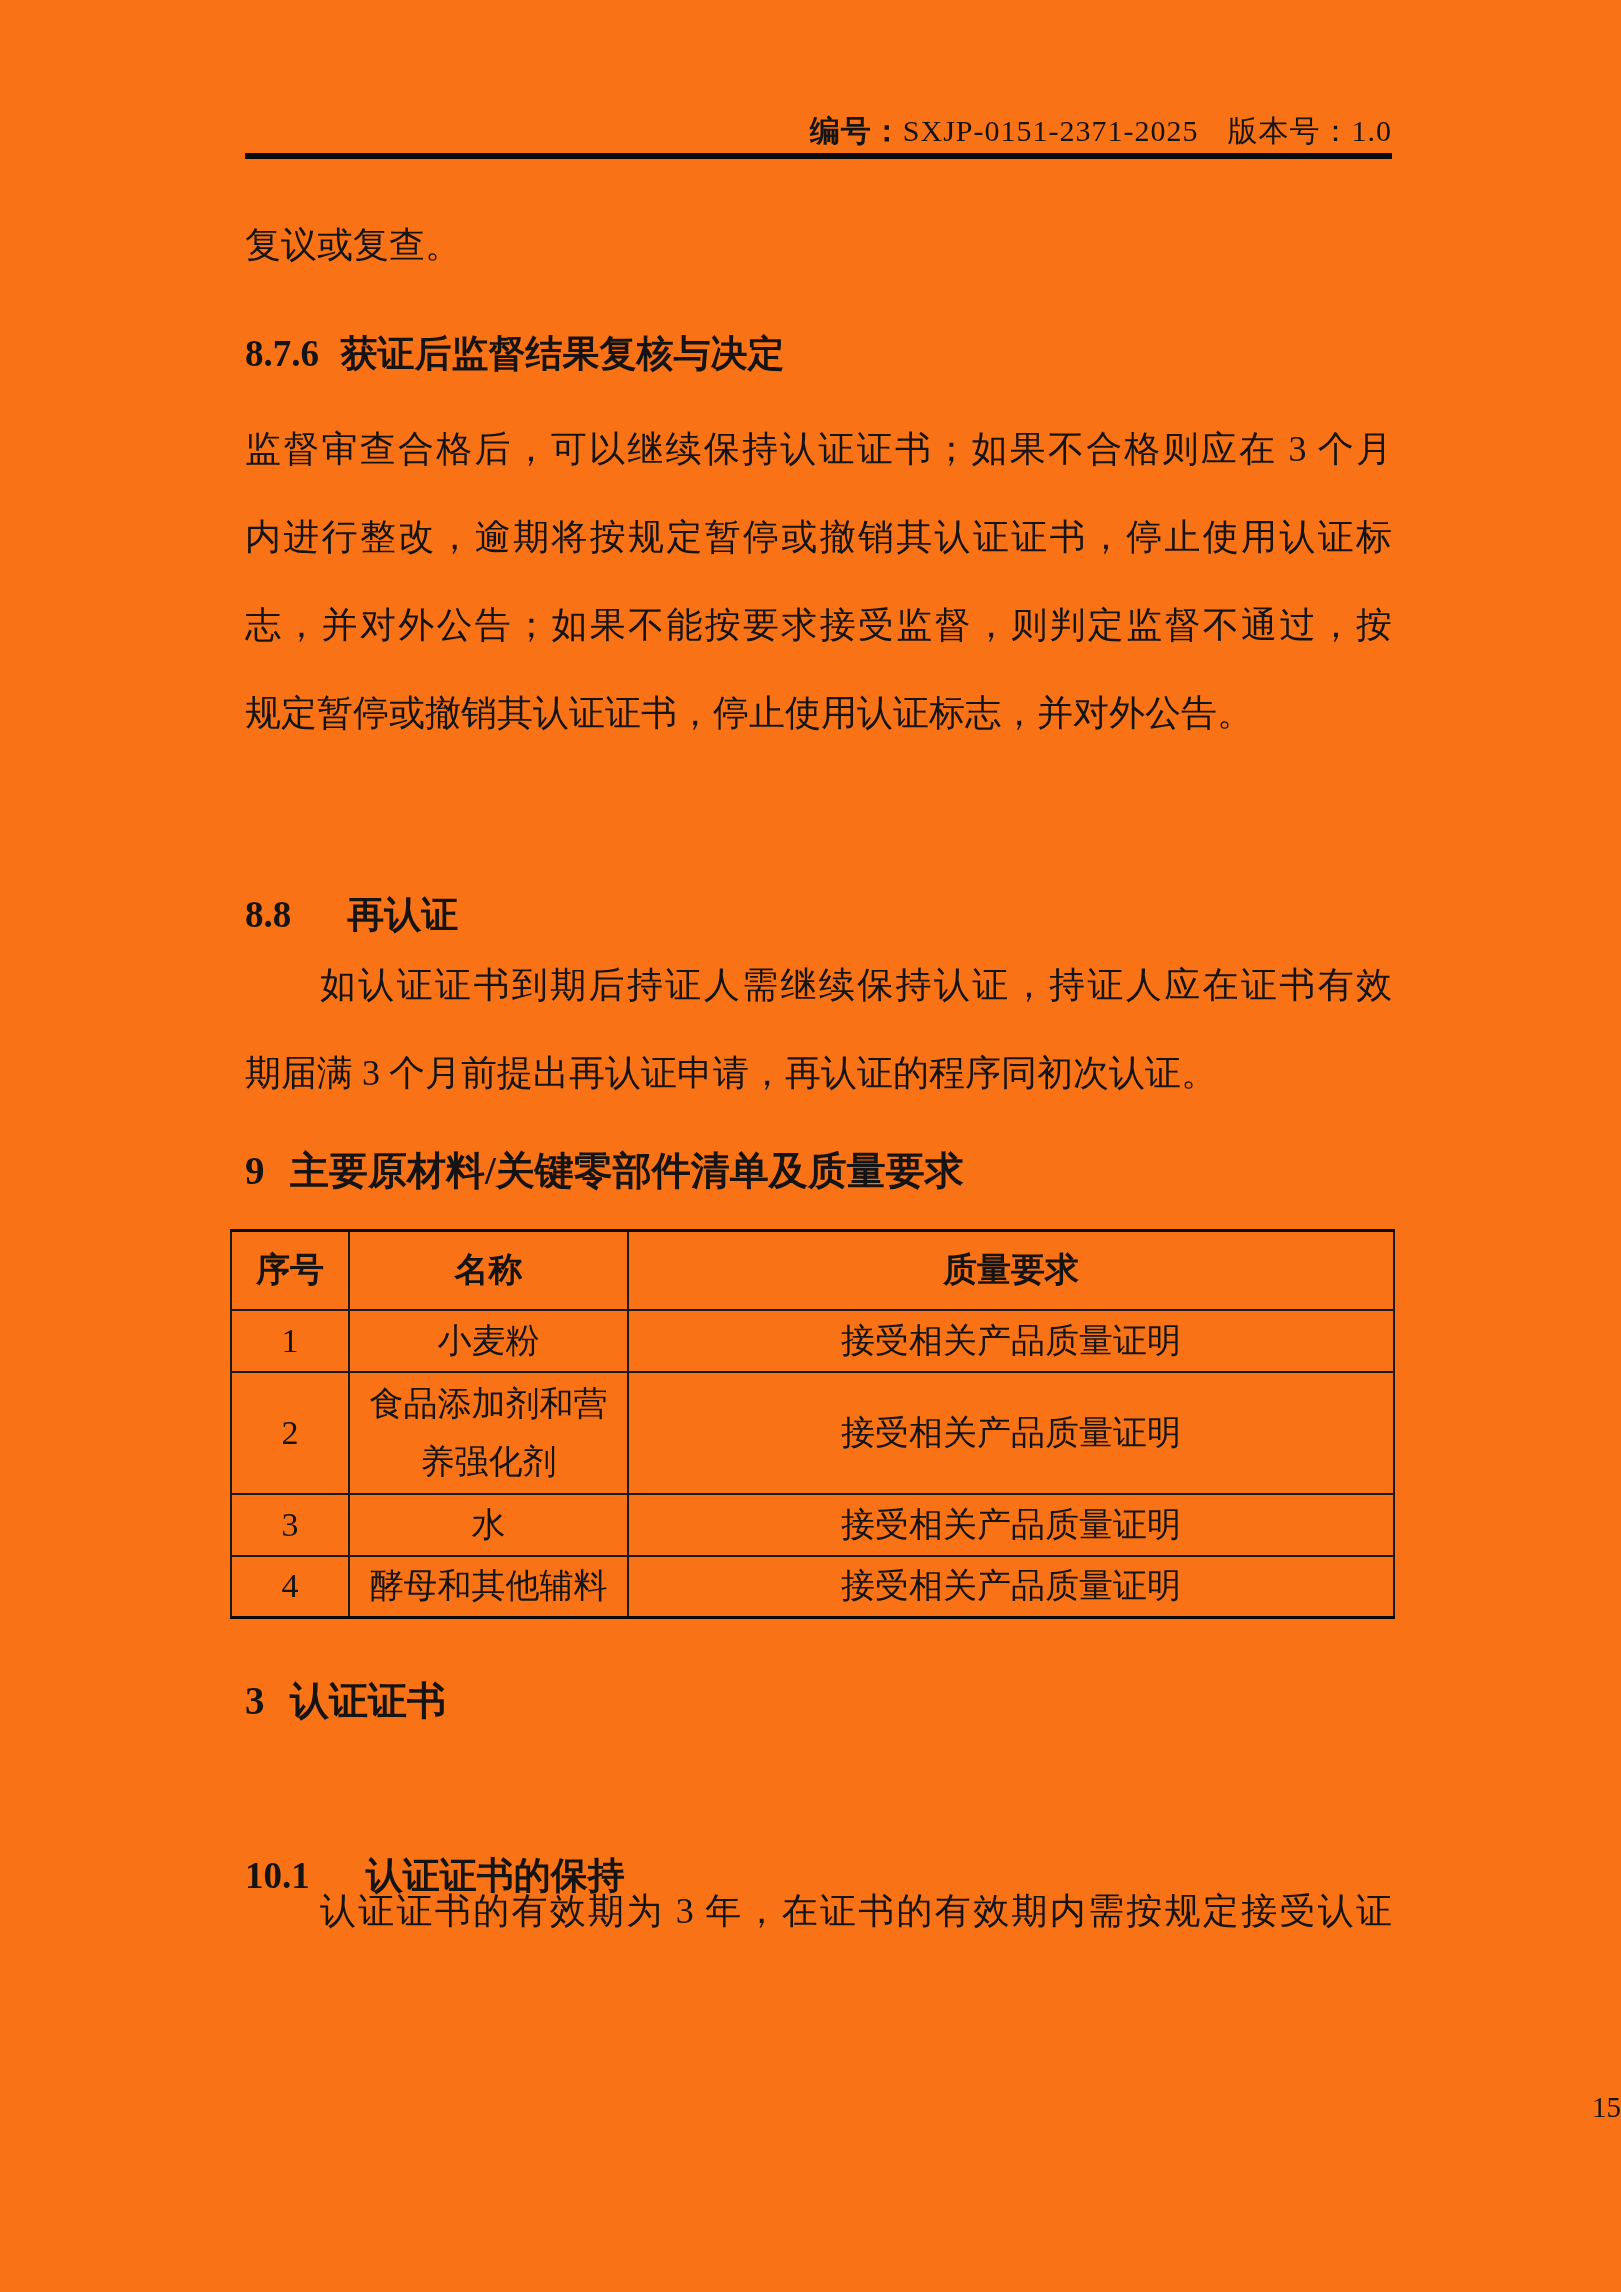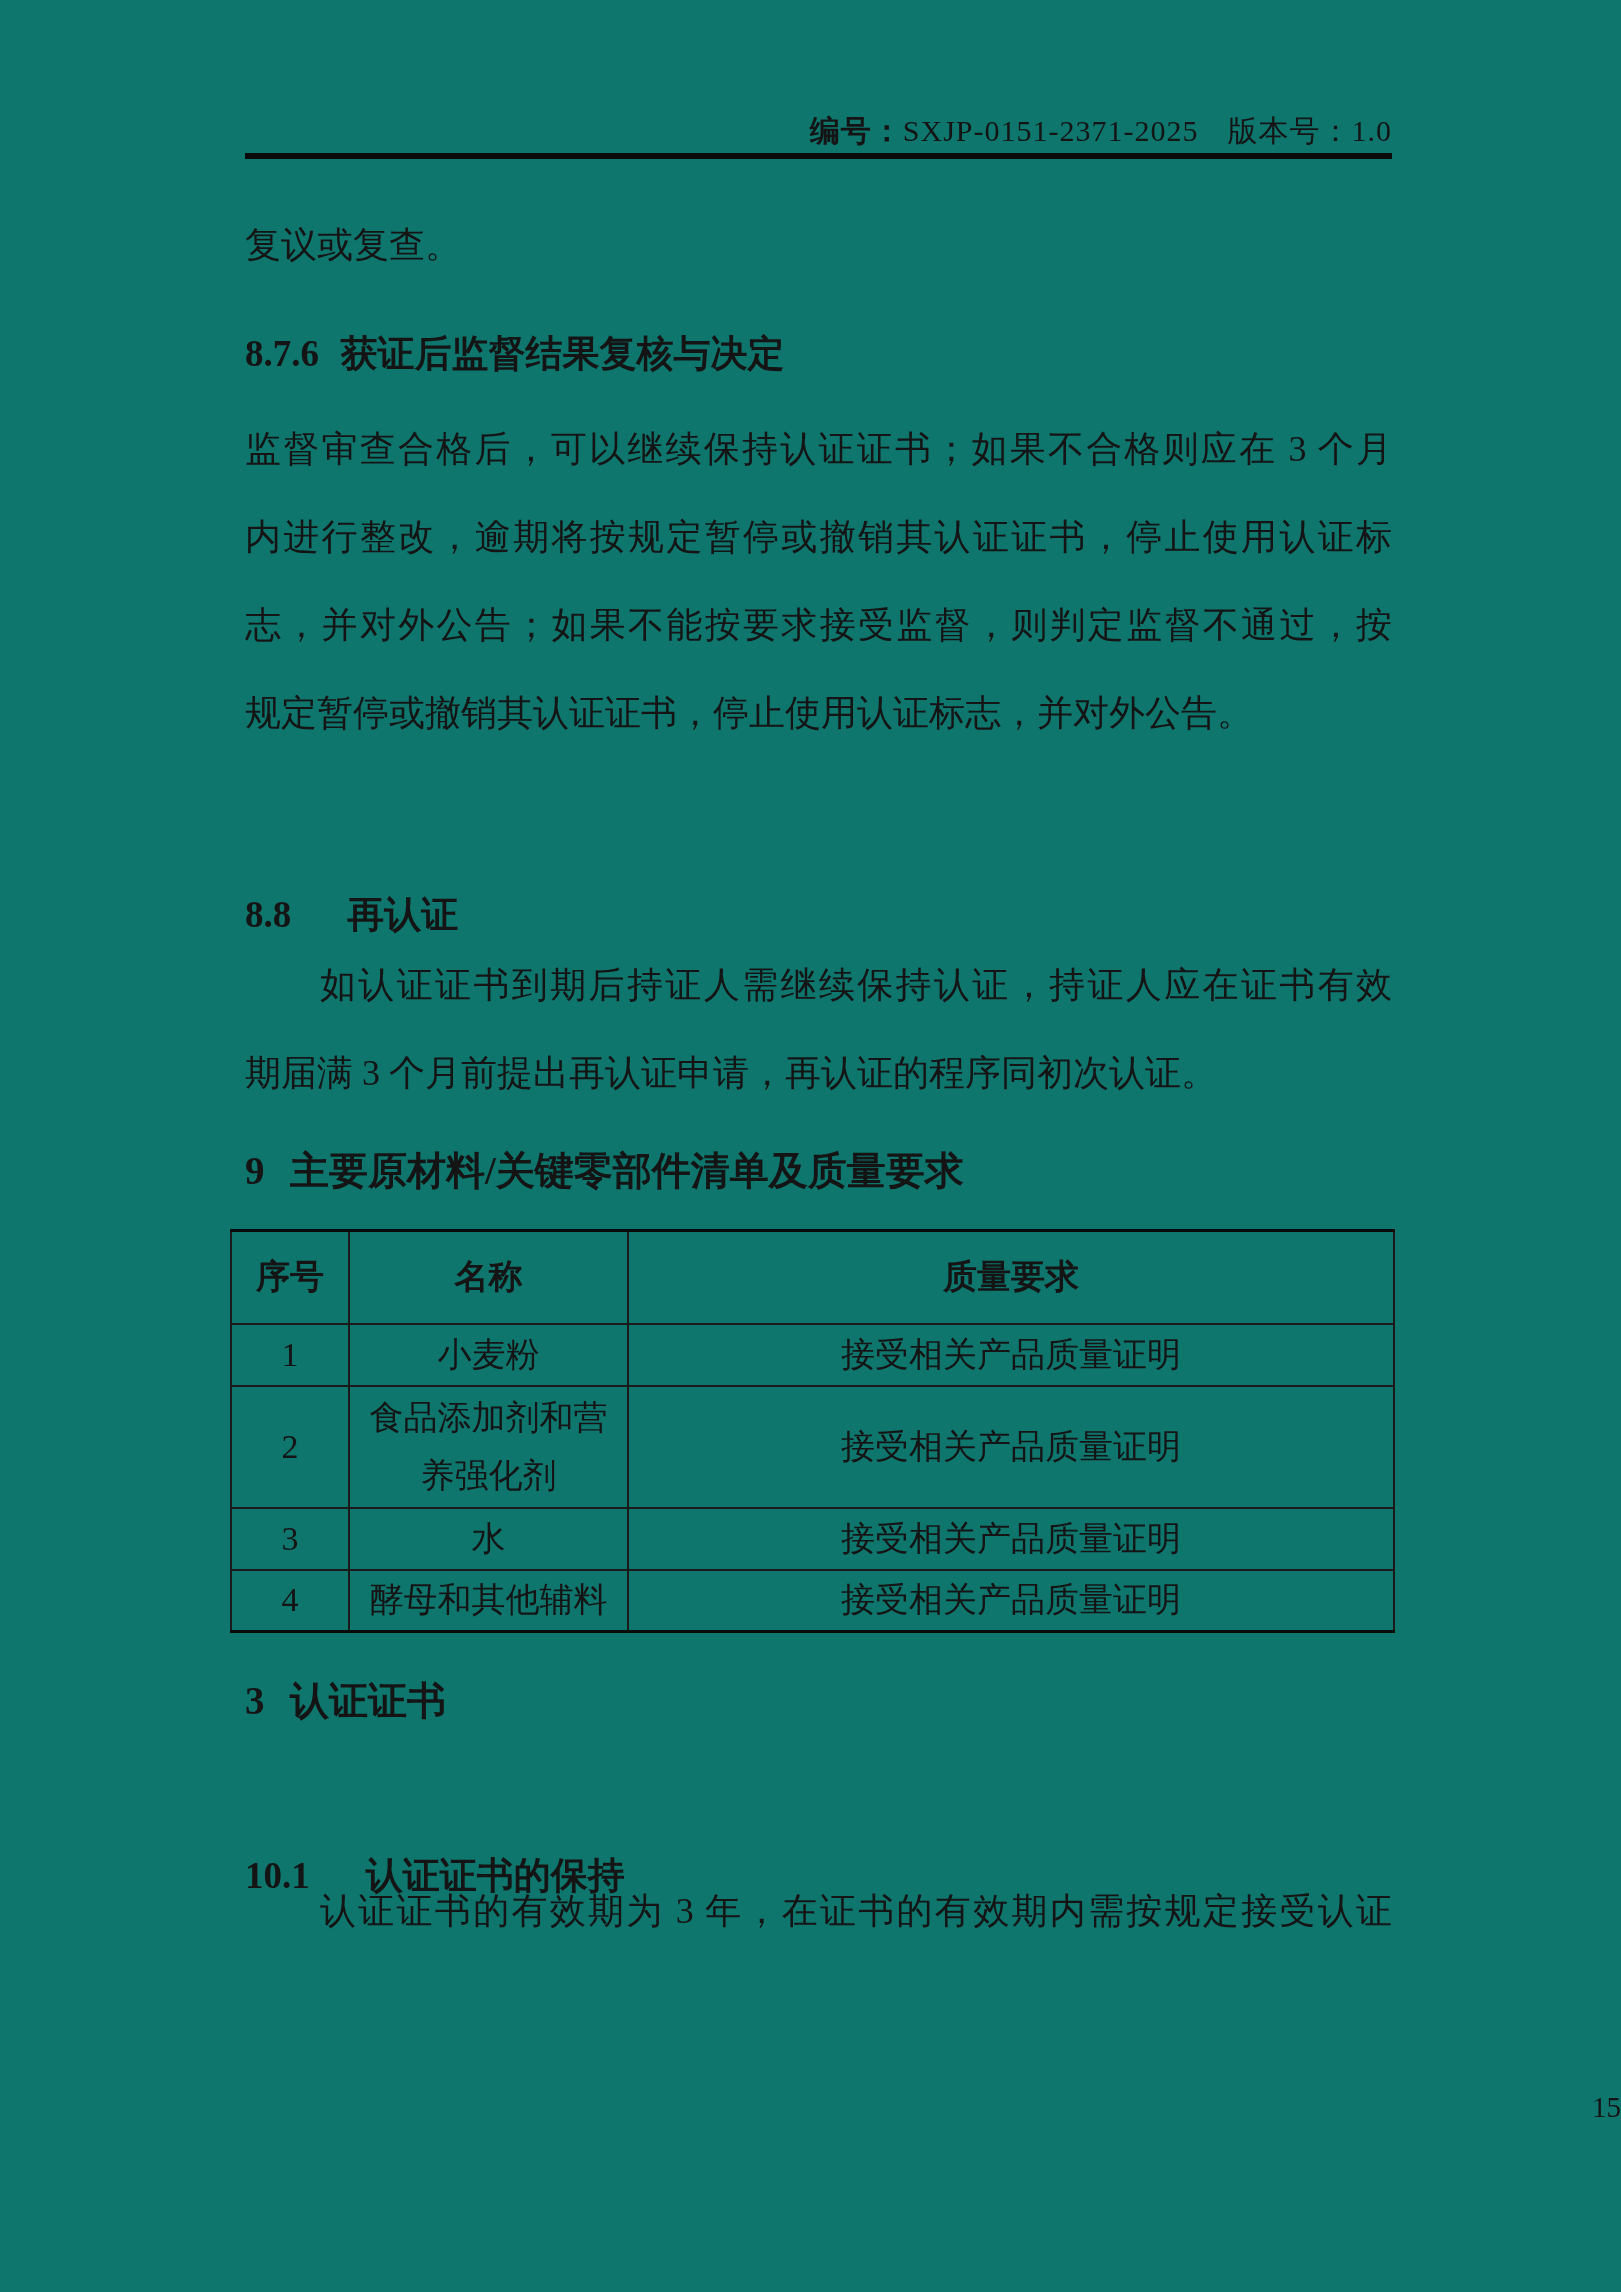--- a/index.html
+++ b/index.html
@@ -5,21 +5,21 @@
   html, body {
     margin: 0;
     padding: 0;
     background: #9b9b9b;
   }
   .page {
     position: relative;
     width: 1621px;
     height: 2293px;
     margin: 0 auto;
-    background: #0f766e;
+    background: #f97316;
     font-family: "Liberation Serif", "DejaVu Serif", serif;
     color: #141414;
     overflow: hidden;
   }
   .abs { position: absolute; }
 
   
   .header-meta {
     left: 245px; top: 108px; width: 1147px;
     font-size: 30px; line-height: 45px;
@@ -79,21 +79,21 @@
     vertical-align: middle;
     padding: 0 7.8px;
     line-height: 1.7;
     font-weight: normal;
   }
   .mat-table thead th { font-weight: bold; }
   .mat-table { border-top: 3.9px solid #0a0a0a; border-bottom: 3.9px solid #0a0a0a; }
   .col-no   { width: 118px; }
   .col-name { width: 279px; }
   .col-req  { width: 766px; }
-  tr.r-head { height: 93px; }
+  tr.r-head { height: 79px; }
   tr.r-std  { height: 62px; }
   tr.r-tall { height: 122px; }
 
   
   .page-number {
     left: 0; top: 2086px; width: 1621px;
     text-align: right;
     font-size: 29px; line-height: 43px;
   }
 </style>

